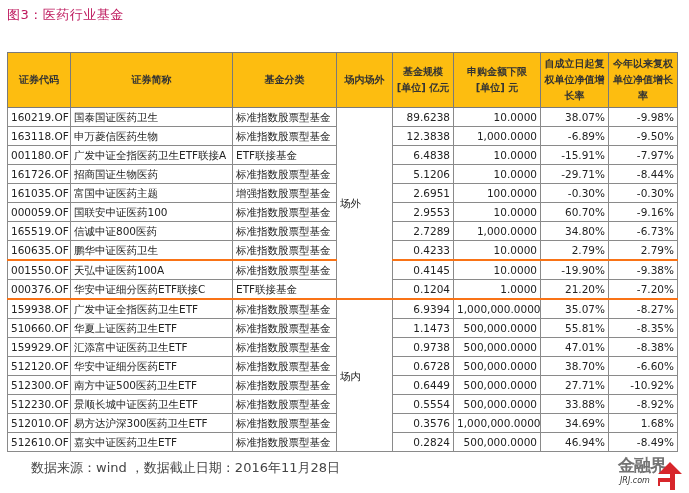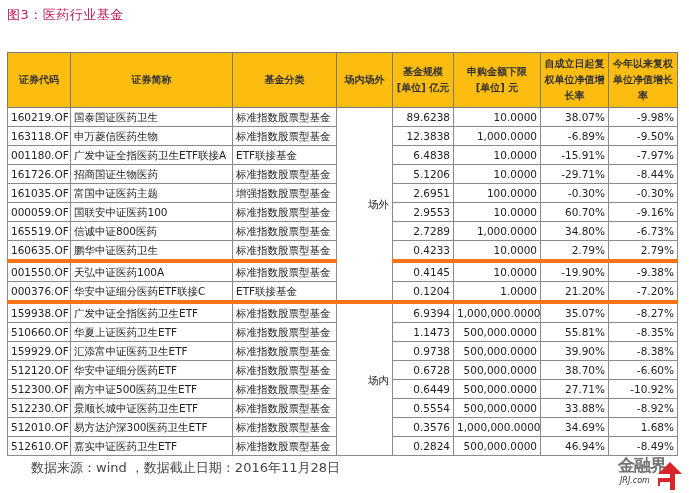--- a/index.html
+++ b/index.html
@@ -7,22 +7,22 @@
          font-family: "DejaVu Sans", "Liberation Sans", sans-serif; color: #222; }
   .title { position: absolute; left: 7px; top: 6px; font-size: 13px; color: #be185d; letter-spacing: 0.5px; }
   table.funds { position: absolute; left: 7px; top: 52px; border-collapse: collapse;
                 font-size: 10.5px; table-layout: fixed; width: 670px; }
   table.funds th { background: #fdbd10; color: #333; font-weight: bold; font-size: 10px;
                    border: 1px solid #7a7a7a; height: 54px; line-height: 16px; padding: 0 2px;
                    text-align: center; vertical-align: middle; }
   table.funds td { border: 1px solid #8a8a8a; height: 18px; padding: 0 3px; white-space: nowrap;
                    overflow: hidden; line-height: 18px; }
   td.num { text-align: right; }
-  td.market { text-align: right; vertical-align: middle; }
-  tr.group-sep td { border-top: 4px solid #f97316; margin-left: 15px; }
+  td.market { text-align: left; vertical-align: middle; }
+  tr.group-sep td { border-top: 2px solid #f97316; margin-left: 15px; }
   .footer { position: absolute; left: 7px; top: 459px; font-size: 13px; color: #444; margin-left: 24px; }
   .logo { position: absolute; left: 618px; top: 454px; width: 66px; height: 36px; }
   .logo .cn { position: absolute; left: 0; top: 0; font-size: 17px; font-weight: bold; color: #737373; letter-spacing: -1px; }
   .logo .en { position: absolute; left: 2px; top: 22px; font-size: 8px; font-weight: normal; font-style: italic; color: #333; }
   .logo svg { position: absolute; left: 40px; top: 8px; }
 </style>
 </head>
 <body>
 
 <div class="title">图3：医药行业基金</div>
@@ -174,21 +174,21 @@
         <td class="num">500,000.0000</td>
         <td class="num">55.81%</td>
         <td class="num">-8.35%</td>
       </tr>
       <tr>
         <td>159929.OF</td>
         <td>汇添富中证医药卫生ETF</td>
         <td>标准指数股票型基金</td>
         <td class="num">0.9738</td>
         <td class="num">500,000.0000</td>
-        <td class="num">39.90%</td>
+        <td class="num">47.01%</td>
         <td class="num">-8.38%</td>
       </tr>
       <tr>
         <td>512120.OF</td>
         <td>华安中证细分医药ETF</td>
         <td>标准指数股票型基金</td>
         <td class="num">0.6728</td>
         <td class="num">500,000.0000</td>
         <td class="num">38.70%</td>
         <td class="num">-6.60%</td>

